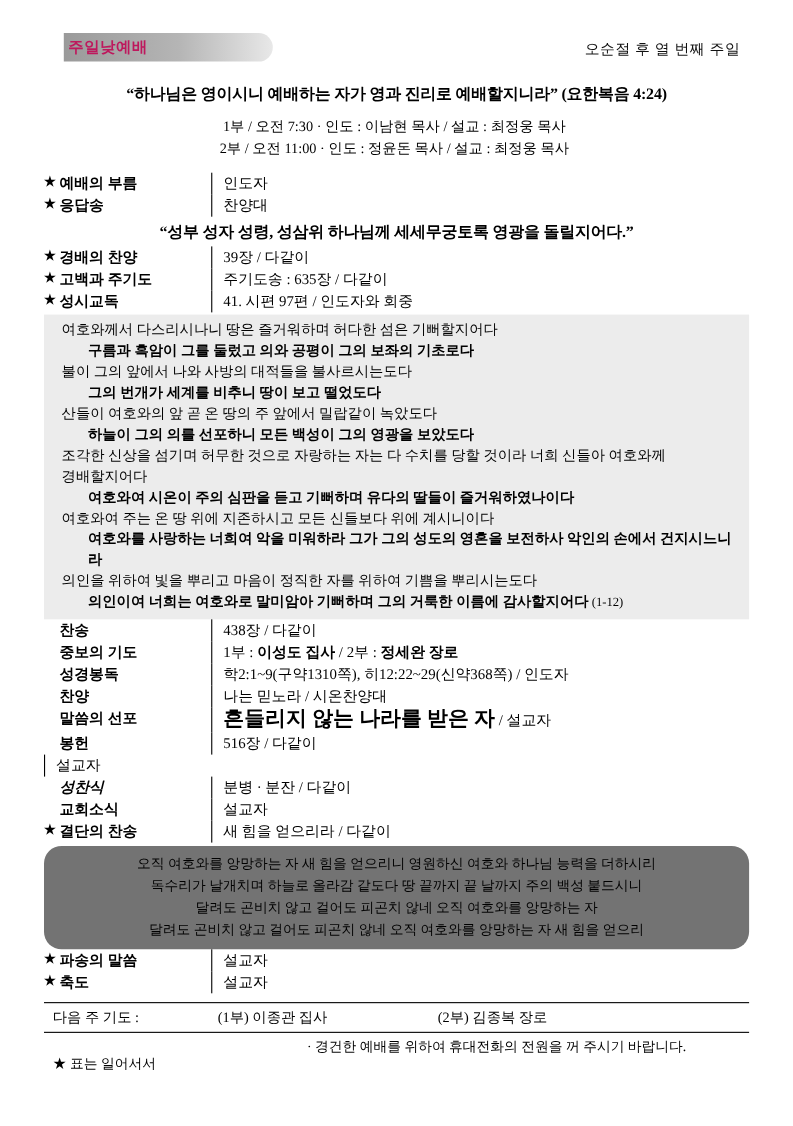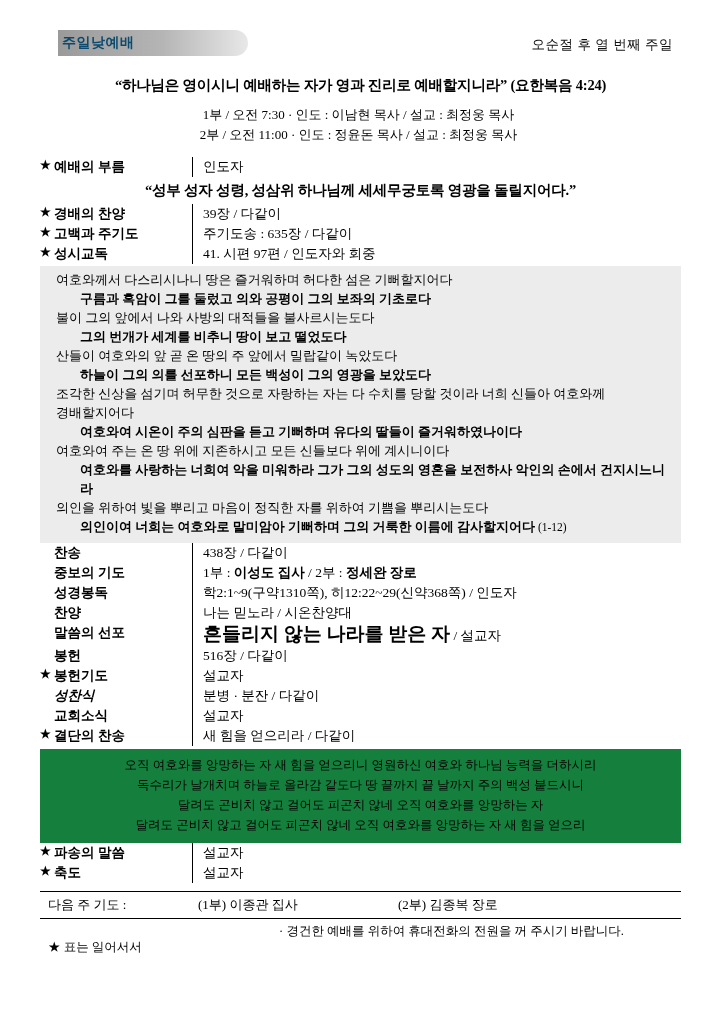--- a/index.html
+++ b/index.html
@@ -36,21 +36,21 @@
     height: 26px;
     background: linear-gradient(to right, #9a9a9a 0%, #b5b5b5 55%, #e8e8e8 100%);
     border-radius: 0 13px 13px 0;
   }
   .title-tag-text {
     position: absolute;
     left: 22px;
     top: 4px;
     font-weight: bold;
     font-size: 14px;
-    color: #0c4a6e;
+    color: #be185d;
     letter-spacing: 0.5px;
   }
   .header-right {
     position: absolute;
     right: 8px;
     top: 6px;
     font-size: 13.5px;
     letter-spacing: 0.5px;
     color: #111;
   }
@@ -140,26 +140,27 @@
     font-weight: bold;
     padding-left: 26px;
   }
   .shaded .ref {
     font-weight: normal;
     font-size: 11.5px;
   }
 
   
   .shaded2 {
-    background: #15803d;
+    background: #737373;
     padding: 6px 14px 7px 14px;
     margin-top: 3px;
     font-size: 12.5px;
     line-height: 1.62;
     text-align: center;
+    border-radius: 16px;
   }
 
   
   .footer {
     margin-top: 8px;
   }
   .rule {
     border-top: 1px solid #000;
     margin: 2px 0 3px 0;
   }
@@ -194,20 +195,24 @@
 
   <div class="service-lines">
     <div>1부 / 오전  7:30 · 인도 : 이남현 목사 / 설교 : 최정웅 목사</div>
     <div>2부 / 오전 11:00 · 인도 : 정윤돈 목사 / 설교 : 최정웅 목사</div>
   </div>
 
   <div class="order-block" id="order1">
       <div class="row">
         <div class="lbl star" style="position: relative;"><span class="lbl-inner">예배의 부름</span></div>
         <div class="val">인도자</div>
+      </div>
+      <div class="row">
+        <div class="lbl star" style="position: relative;"><span class="lbl-inner">응답송</span></div>
+        <div class="val">찬양대</div>
       </div>
     </div>
 
   <div class="center-bold">“성부 성자 성령, 성삼위 하나님께 세세무궁토록 영광을 돌릴지어다.”</div>
 
   <div id="order2">
       <div class="row">
         <div class="lbl star" style="position: relative;"><span class="lbl-inner">경배의 찬양</span></div>
         <div class="val">39장 / 다같이</div>
       </div>
@@ -256,21 +261,20 @@
       </div>
       <div class="row">
         <div class="lbl" style="position: relative;"><span class="lbl-inner">말씀의 선포</span></div>
         <div class="val big">흔들리지 않는 나라를 받은 자<span class="sub"> / 설교자</span></div>
       </div>
       <div class="row">
         <div class="lbl" style="position: relative;"><span class="lbl-inner">봉헌</span></div>
         <div class="val">516장 / 다같이</div>
       </div>
       <div class="row">
-        <div class="lbl star" style="position: relative;"><span class="lbl-inner">봉헌기도</span></div>
         <div class="val">설교자</div>
       </div>
       <div class="row">
         <div class="lbl" style="position: relative; font-style: italic;"><span class="lbl-inner">성찬식</span></div>
         <div class="val">분병 · 분잔 / 다같이</div>
       </div>
       <div class="row">
         <div class="lbl" style="position: relative;"><span class="lbl-inner">교회소식</span></div>
         <div class="val">설교자</div>
       </div>

